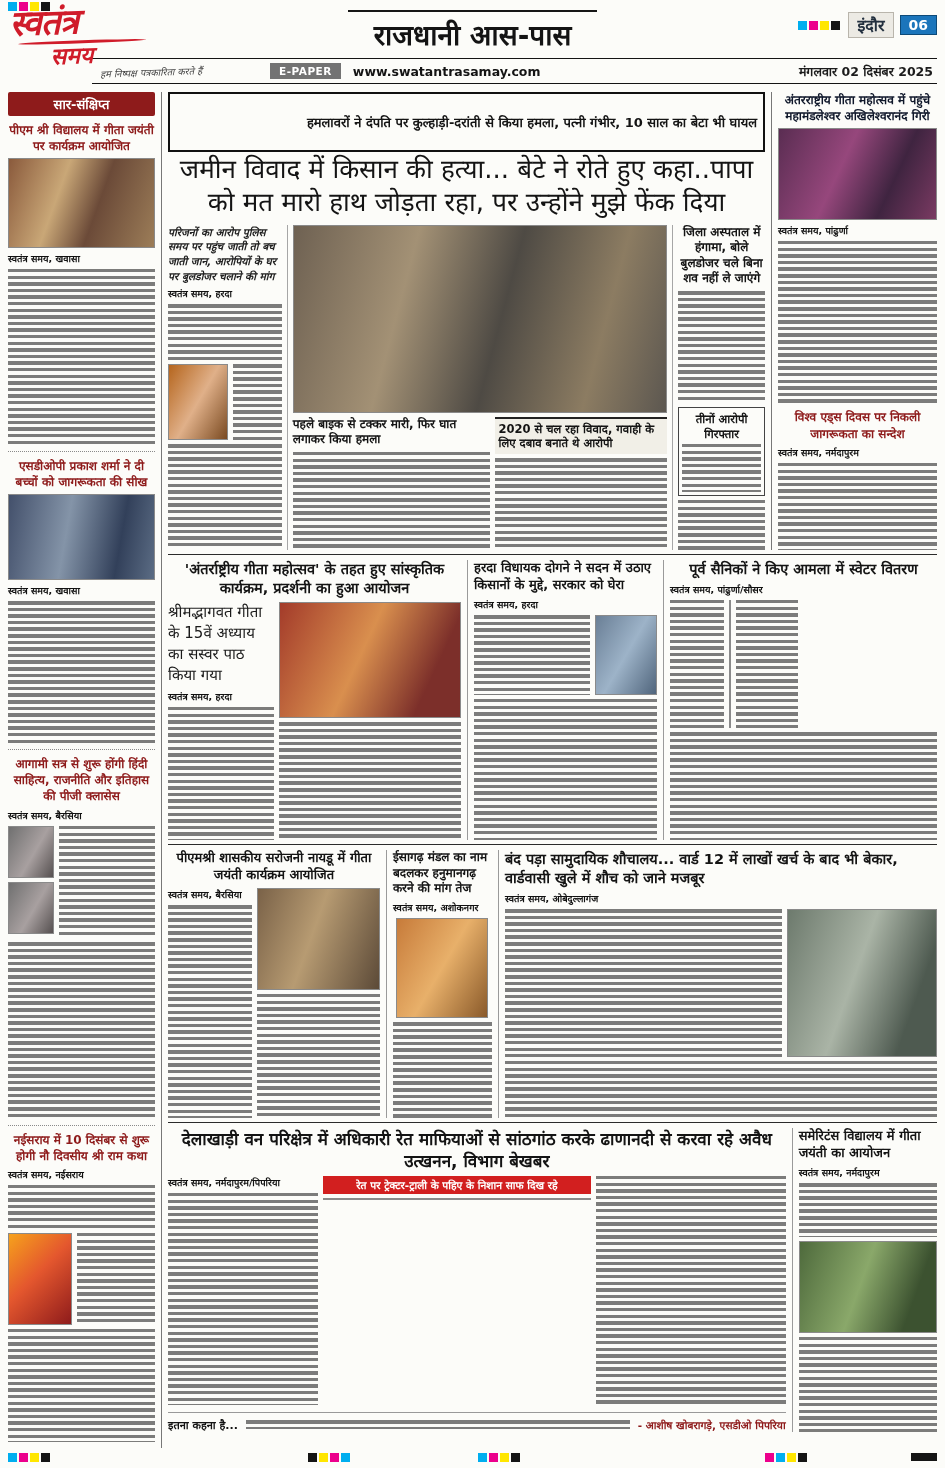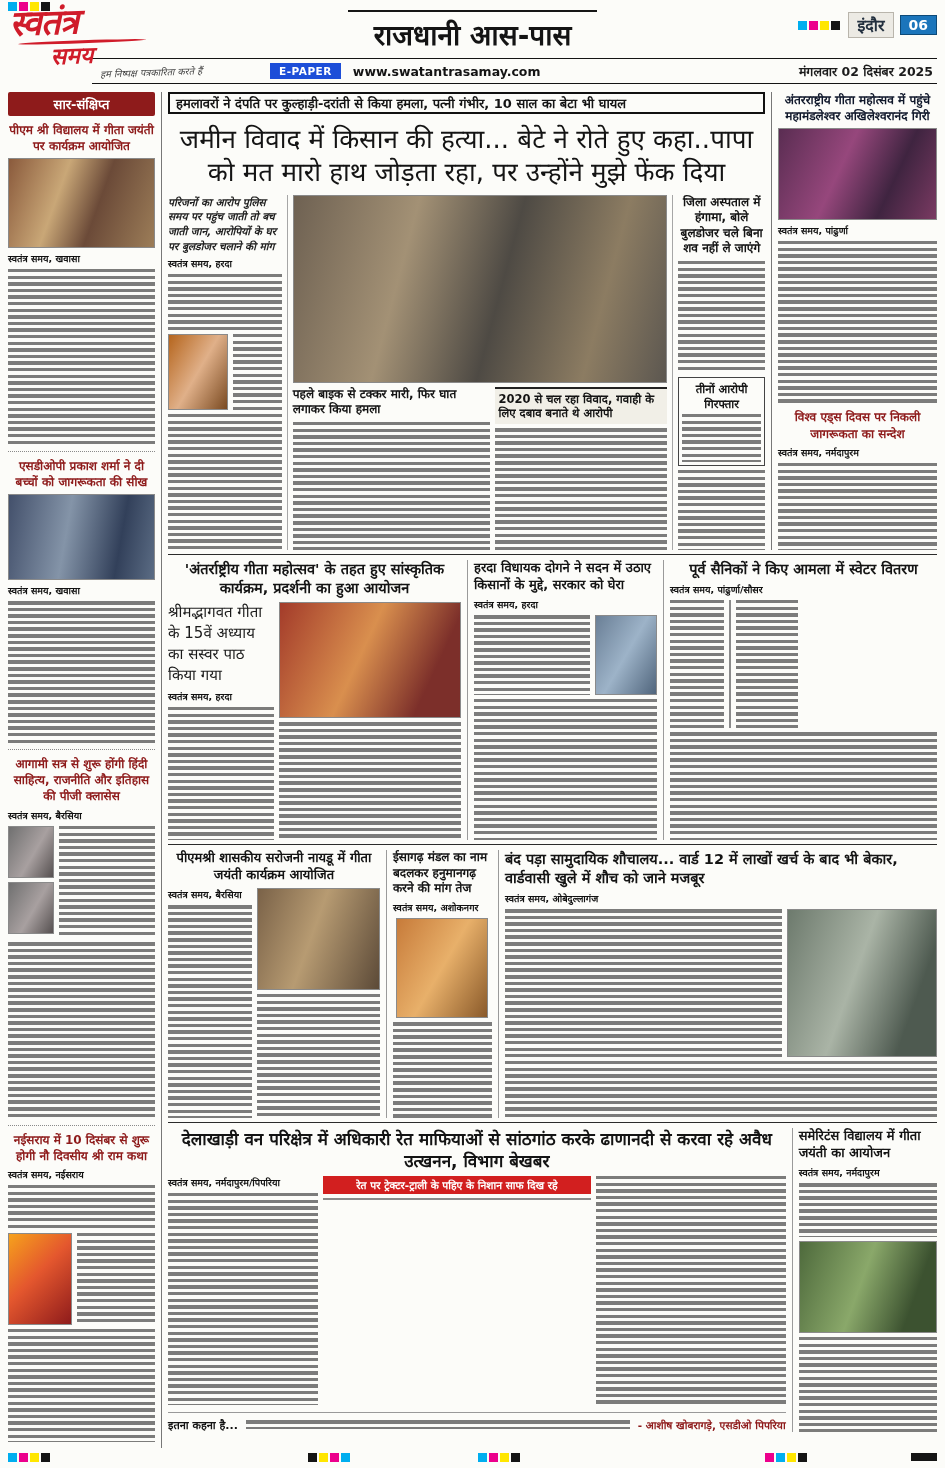--- a/index.html
+++ b/index.html
@@ -12,21 +12,21 @@
   .mast-1{font-size:35px;font-weight:800;font-style:italic;line-height:1;letter-spacing:-1px}
   .mast-swoosh{height:3px;background:#d01c2a;border-radius:60%;width:128px;margin:1px 0 1px 8px}
   .mast-2{font-size:23px;font-weight:800;font-style:italic;line-height:1;margin-left:40px}
   .section-title{position:absolute;left:0;right:0;top:10px;text-align:center;font-size:28px;font-weight:800}
   .section-title span{display:inline-block;border-top:2px solid #161616;padding:3px 26px 0}
   .edition{position:absolute;right:0;top:12px;display:flex;align-items:center;gap:6px;z-index:3}
   .ed-name{font-weight:800;font-size:16px;color:#23303f;background:#eceae4;border:1px solid #b9b5ac;padding:1px 8px}
   .ed-page{background:#1b75bb;color:#fff;font-weight:800;font-size:14px;padding:1px 8px;border:1px solid #0d4a78}
   .strip{position:absolute;left:84px;right:0;top:58px;height:26px;border-top:1.6px solid #141414;border-bottom:1.6px solid #141414;display:flex;align-items:center;gap:12px;padding:0 4px 0 8px}
   .tagline{font-style:italic;font-size:9.5px;color:#444;width:158px;transform:rotate(-2deg)}
-  .epaper-box{background:#1d4ed8;color:#fff;font-weight:700;font-size:10.5px;padding:2px 9px;letter-spacing:.5px}
+  .epaper-box{background:#737373;color:#fff;font-weight:700;font-size:10.5px;padding:2px 9px;letter-spacing:.5px}
   .site{font-weight:700;font-size:12.5px}
   .date{margin-left:auto;font-weight:700;font-size:12.5px;color:#1c1c1c}
 
   
   .content{position:absolute;top:92px;left:8px;right:8px;bottom:20px;display:flex}
   .sidebar{width:154px;border-right:1.3px solid #777;padding-right:6px;display:flex;flex-direction:column}
   .main{flex:1;display:flex;flex-direction:column;padding-left:6px;min-width:0}
   .row{display:flex;padding:5px 0 4px;border-top:1.8px solid #2b2b2b}
   .row1{border-top:none;padding-top:0;height:462px}
   .row2{height:290px}
@@ -34,21 +34,21 @@
   .row4{height:314px}
   .col{display:flex;flex-direction:column;gap:4px;padding:0 6px;border-right:1px solid #9a9a9a;min-width:0}
   .col:first-child{padding-left:0}
   .col:last-child{border-right:none;padding-right:0}
   .grow{flex:1 1 auto;min-height:0;min-width:0}
   .hrow{display:flex;gap:5px;min-height:0}
   .vcol{display:flex;flex-direction:column;gap:4px;min-width:0}
   .center{text-align:center}
 
   
-  .kicker{border:2px solid #111;font-weight:800;font-size:13px;text-align:left;padding:0 6px;margin-bottom:8px;white-space:nowrap;overflow:hidden}
+  .kicker{border:2px solid #111;font-weight:800;font-size:13px;text-align:right;padding:19px 6px;margin-bottom:0;white-space:nowrap;overflow:hidden}
   .h-xl{font-size:26px;font-weight:400;text-align:center;line-height:1.28;margin:1px 0 5px}
   .h-xl2{font-size:17px;font-weight:800;text-align:center;line-height:1.3}
   .h-l{font-size:14.5px;font-weight:800;line-height:1.3}
   .h-m{font-size:13px;font-weight:800;line-height:1.3}
   .h-s{font-size:12px;font-weight:800;line-height:1.3}
   .h-rail{color:#0f172a;font-size:12px;font-weight:800;text-align:center;line-height:1.35}
   .h-rail.small{font-size:12px;color:#8e1b1b}
   .deck{font-weight:800;font-style:italic;font-size:10.5px;color:#222;line-height:1.4}
   .deck2{font-weight:400;font-size:15px;text-align:left;line-height:1.4;color:#1a1a1a}
   .by{font-weight:800;font-size:9.5px;color:#111}

